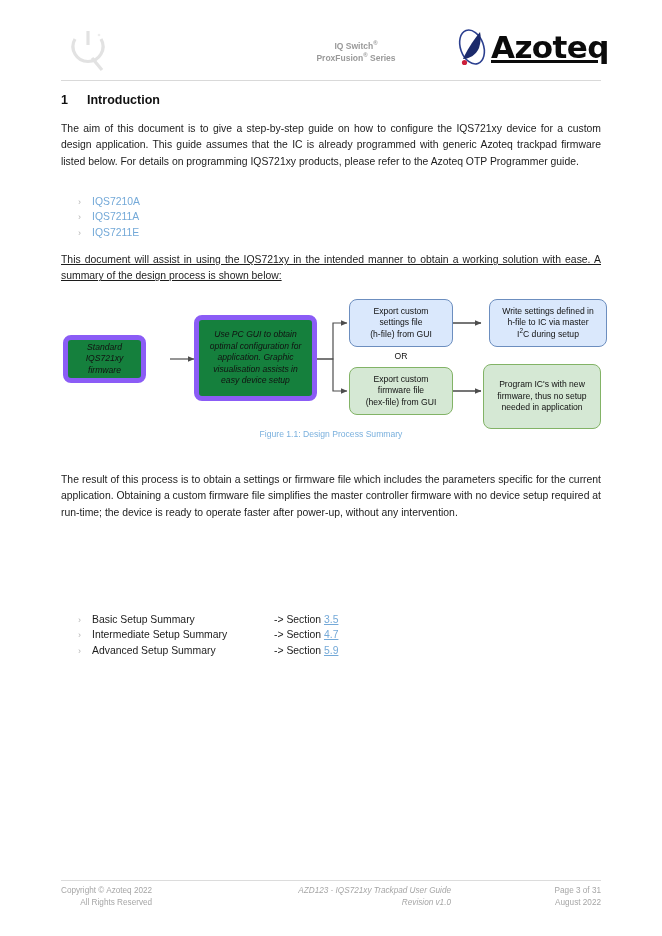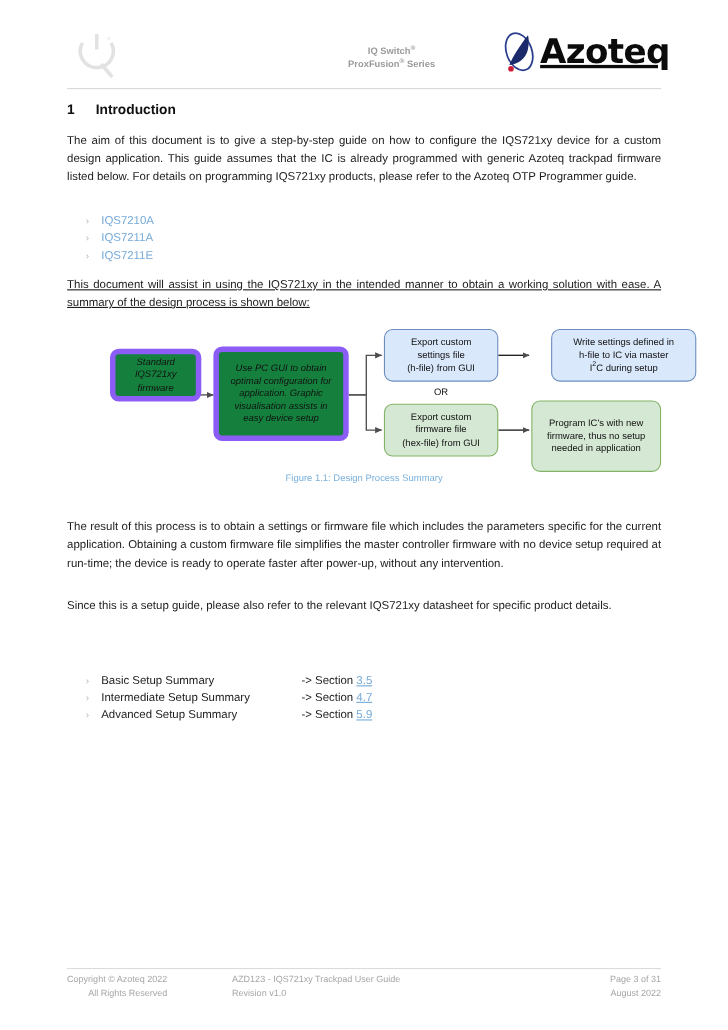--- a/index.html
+++ b/index.html
@@ -231,21 +231,21 @@
     width: 540px;
     font-size: 8.2px;
     line-height: 11.6px;
     color: #a6a6a6;
   }
   .footer .fcol {
     position: absolute;
     top: 0;
   }
   .fleft  { left: 0; text-align: right; }
-  .fmid   { left: 150px; width: 240px; text-align: left; }
+  .fmid   { left: 150px; width: 240px; text-align: right; font-style: italic; }
   .fright { right: 0; text-align: right; }
 </style>
 </head>
 <body>
 
 <div class="page">
 
   <div class="header">
 
     <div class="header-icon">
@@ -315,21 +315,21 @@
 
       <path d="M256 70 L272 70 L272 34 L286 34" fill="none" stroke="#4d4d4d" stroke-width="1.2" marker-end="url(#ah)"></path>
 
       <path d="M256 70 L272 70 L272 102 L286 102" fill="none" stroke="#4d4d4d" stroke-width="1.2" marker-end="url(#ah)"></path>
 
       <line x1="392" y1="34" x2="420" y2="34" stroke="#1a1a1a" stroke-width="1.2" marker-end="url(#ah)"></line>
 
       <line x1="392" y1="102" x2="420" y2="102" stroke="#1a1a1a" stroke-width="1.2" marker-end="url(#ah)"></line>
     </svg>
 
-    <div class="fignode n-gray" style="left:2px; top:28px; width:83px; height:48px;margin-left:37px;">Standard IQS721xy firmware</div>
+    <div class="fignode n-gray" style="left:2px; top:46px; width:83px; height:48px;">Standard IQS721xy firmware</div>
 
     <div class="fignode n-gray" style="left:133px; top:26px; width:123px; height:86px;">Use PC GUI to obtain optimal configuration for application. Graphic visualisation assists in easy device setup</div>
 
     <div class="fignode n-blue" style="left:288px; top:10px; width:104px; height:48px;">
       <div>
         <div>Export custom</div>
         <div>settings file</div>
         <div>(h-file) from GUI</div>
       </div>
     </div>
@@ -337,42 +337,41 @@
     <div class="or-label" style="left:288px; top:62px; width:104px;">OR</div>
 
     <div class="fignode n-green" style="left:288px; top:78px; width:104px; height:48px;">
       <div>
         <div>Export custom</div>
         <div>firmware file</div>
         <div>(hex-file) from GUI</div>
       </div>
     </div>
 
-    <div class="fignode n-blue" style="left:440px; top:10px; width:132px; height:48px;">
+    <div class="fignode n-blue" style="left:428px; top:10px; width:118px; height:48px;">
       <div>
         <div>Write settings defined in</div>
         <div>h-file to IC via master</div>
         <div><span>I</span><sup class="sup2">2</sup><span>C during setup</span></div>
       </div>
     </div>
 
     <div class="fignode n-green" style="left:422px; top:75px; width:118px; height:65px;">
       <div>
         <div>Program IC's with new</div>
         <div>firmware, thus no setup</div>
         <div>needed in application</div>
       </div>
     </div>
   </div>
 
   <div class="figcaption">Figure 1.1: Design Process Summary</div>
 
   <div class="para" style="top:472px;">The result of this process is to obtain a settings or firmware file which includes the parameters specific for the current application. Obtaining a custom firmware file simplifies the master controller firmware with no device setup required at run-time; the device is ready to operate faster after power-up, without any intervention.</div>
 
-  <div class="para" style="top:544px;">Since this is a setup guide, please also refer to the relevant IQS721xy datasheet for specific product details.</div>
 
 
   <div class="linklist" style="top:614px;">
     <div class="row">
       <span class="chev">›</span>
       <span class="dark" style="display:inline-block;width:182px;">Basic Setup Summary</span>
       <span class="seccol">
         <span class="arrowtxt">-&gt; Section </span>
         <span class="secnum">3.5</span>
       </span>

